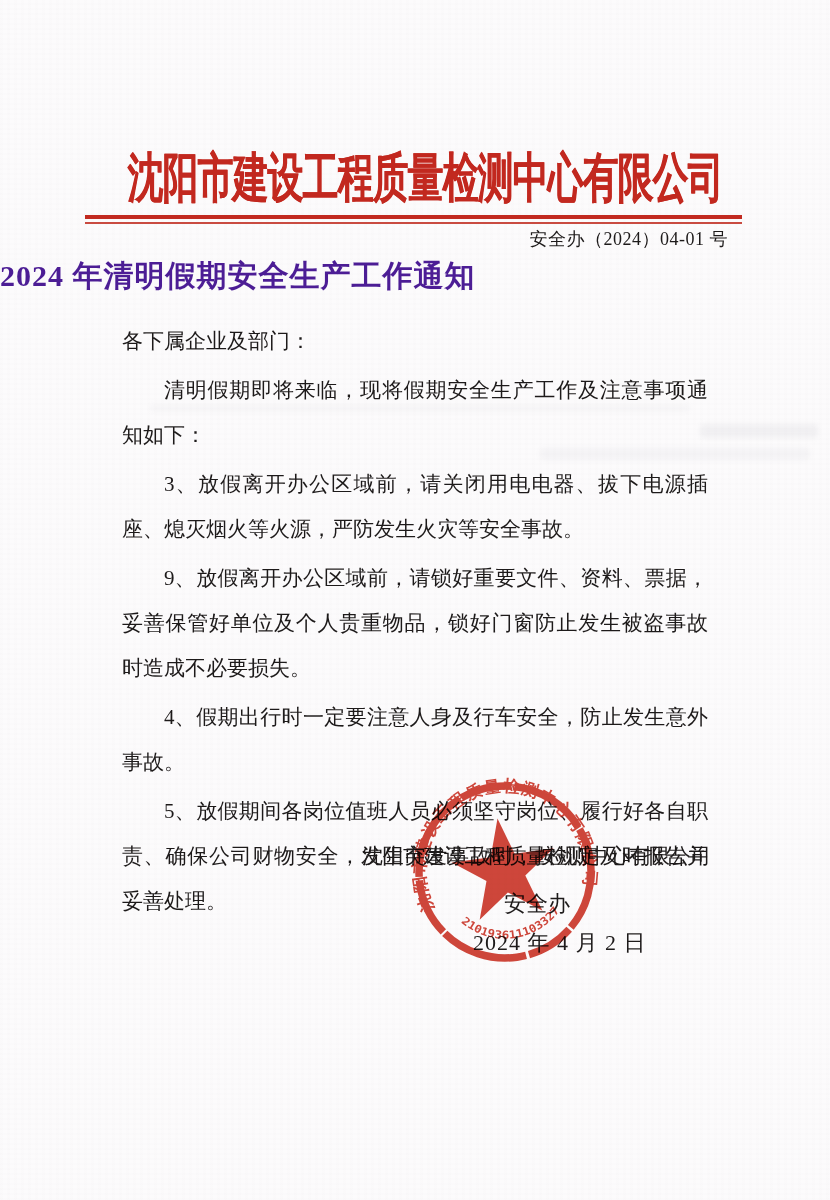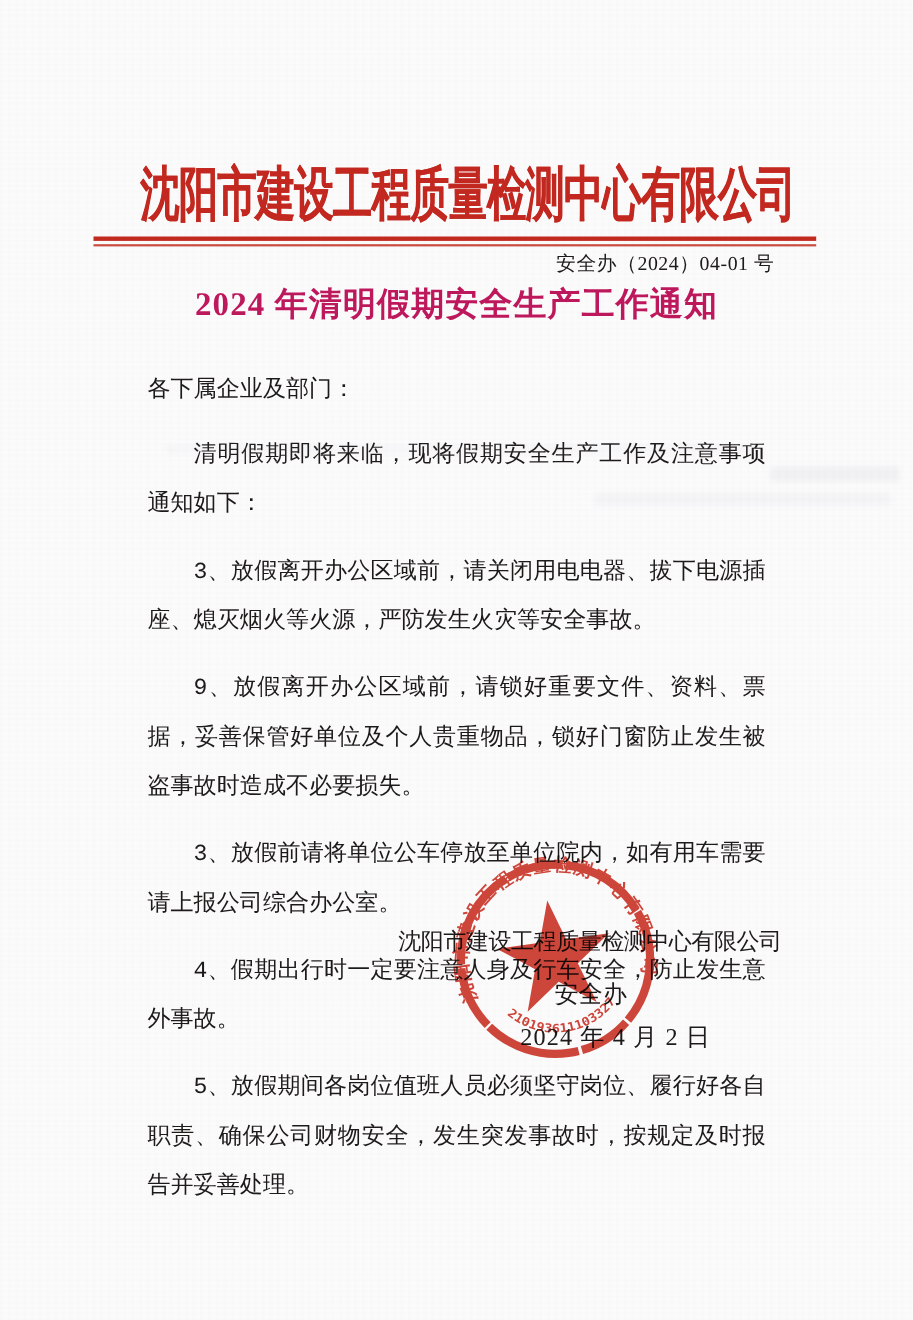--- a/index.html
+++ b/index.html
@@ -33,38 +33,38 @@
     transform-origin:center center;
     letter-spacing:-1px;
     text-shadow:0.6px 0 0 #c2281f;
   }
   .red-rule{
     position:absolute;top:215px;left:85px;width:657px;height:3px;
     border-top:4px solid #c22a20;
     border-bottom:2px solid #c94b41;
   }
   .doc-number{
-    position:absolute;top:226px;right:126px;
+    position:absolute;top:226px;right:102px;
     font-size:18px;line-height:26px;
     letter-spacing:0.5px;
   }
   .notice-title{
     position:absolute;top:256px;left:0;right:0;
-    text-align:center;
+    text-align:left;
     font-size:30px;font-weight:bold;
     letter-spacing:1px;
-    color:#be185d;
+    color:#4c1d95;
   }
   .body-block{
     position:absolute;top:315px;left:118px;width:594px;
     font-size:21px;line-height:45px;
     text-align:justify;
   }
-  .body-block p{margin:16px;}
-  .body-block p.indent{text-indent:2em;font-family:Liberation Mono, monospace;}
+  .body-block p{margin:4px;}
+  .body-block p.indent{text-indent:2em;}
   .signature-org{
     position:absolute;top:843px;left:362px;
     font-size:21px;line-height:26px;
     white-space:nowrap;
     letter-spacing:-0.5px;
   }
   .signature-dept{
     position:absolute;top:891px;left:504px;
     font-size:22px;line-height:26px;white-space:nowrap;
   }
@@ -101,21 +101,20 @@
 
 <div class="doc-number">安全办（2024）04-01 号</div>
 
 <div class="notice-title">2024 年清明假期安全生产工作通知</div>
 
 <div class="body-block">
   <p>各下属企业及部门：</p>
   <p class="indent">清明假期即将来临，现将假期安全生产工作及注意事项通知如下：</p>
   <p class="indent">3、放假离开办公区域前，请关闭用电电器、拔下电源插座、熄灭烟火等火源，严防发生火灾等安全事故。</p>
   <p class="indent">9、放假离开办公区域前，请锁好重要文件、资料、票据，妥善保管好单位及个人贵重物品，锁好门窗防止发生被盗事故时造成不必要损失。</p>
-  <p class="indent">3、放假前请将单位公车停放至单位院内，如有用车需要请上报公司综合办公室。</p>
   <p class="indent">4、假期出行时一定要注意人身及行车安全，防止发生意外事故。</p>
   <p class="indent">5、放假期间各岗位值班人员必须坚守岗位、履行好各自职责、确保公司财物安全，发生突发事故时，按规定及时报告并妥善处理。</p>
 </div>
 
 <div class="signature-org">沈阳市建设工程质量检测中心有限公司</div>
 <div class="signature-dept">安全办</div>
 <div class="signature-date">2024 年 4 月 2 日</div>
 
 <div class="ghost g1"></div>
 <div class="ghost g2"></div>

